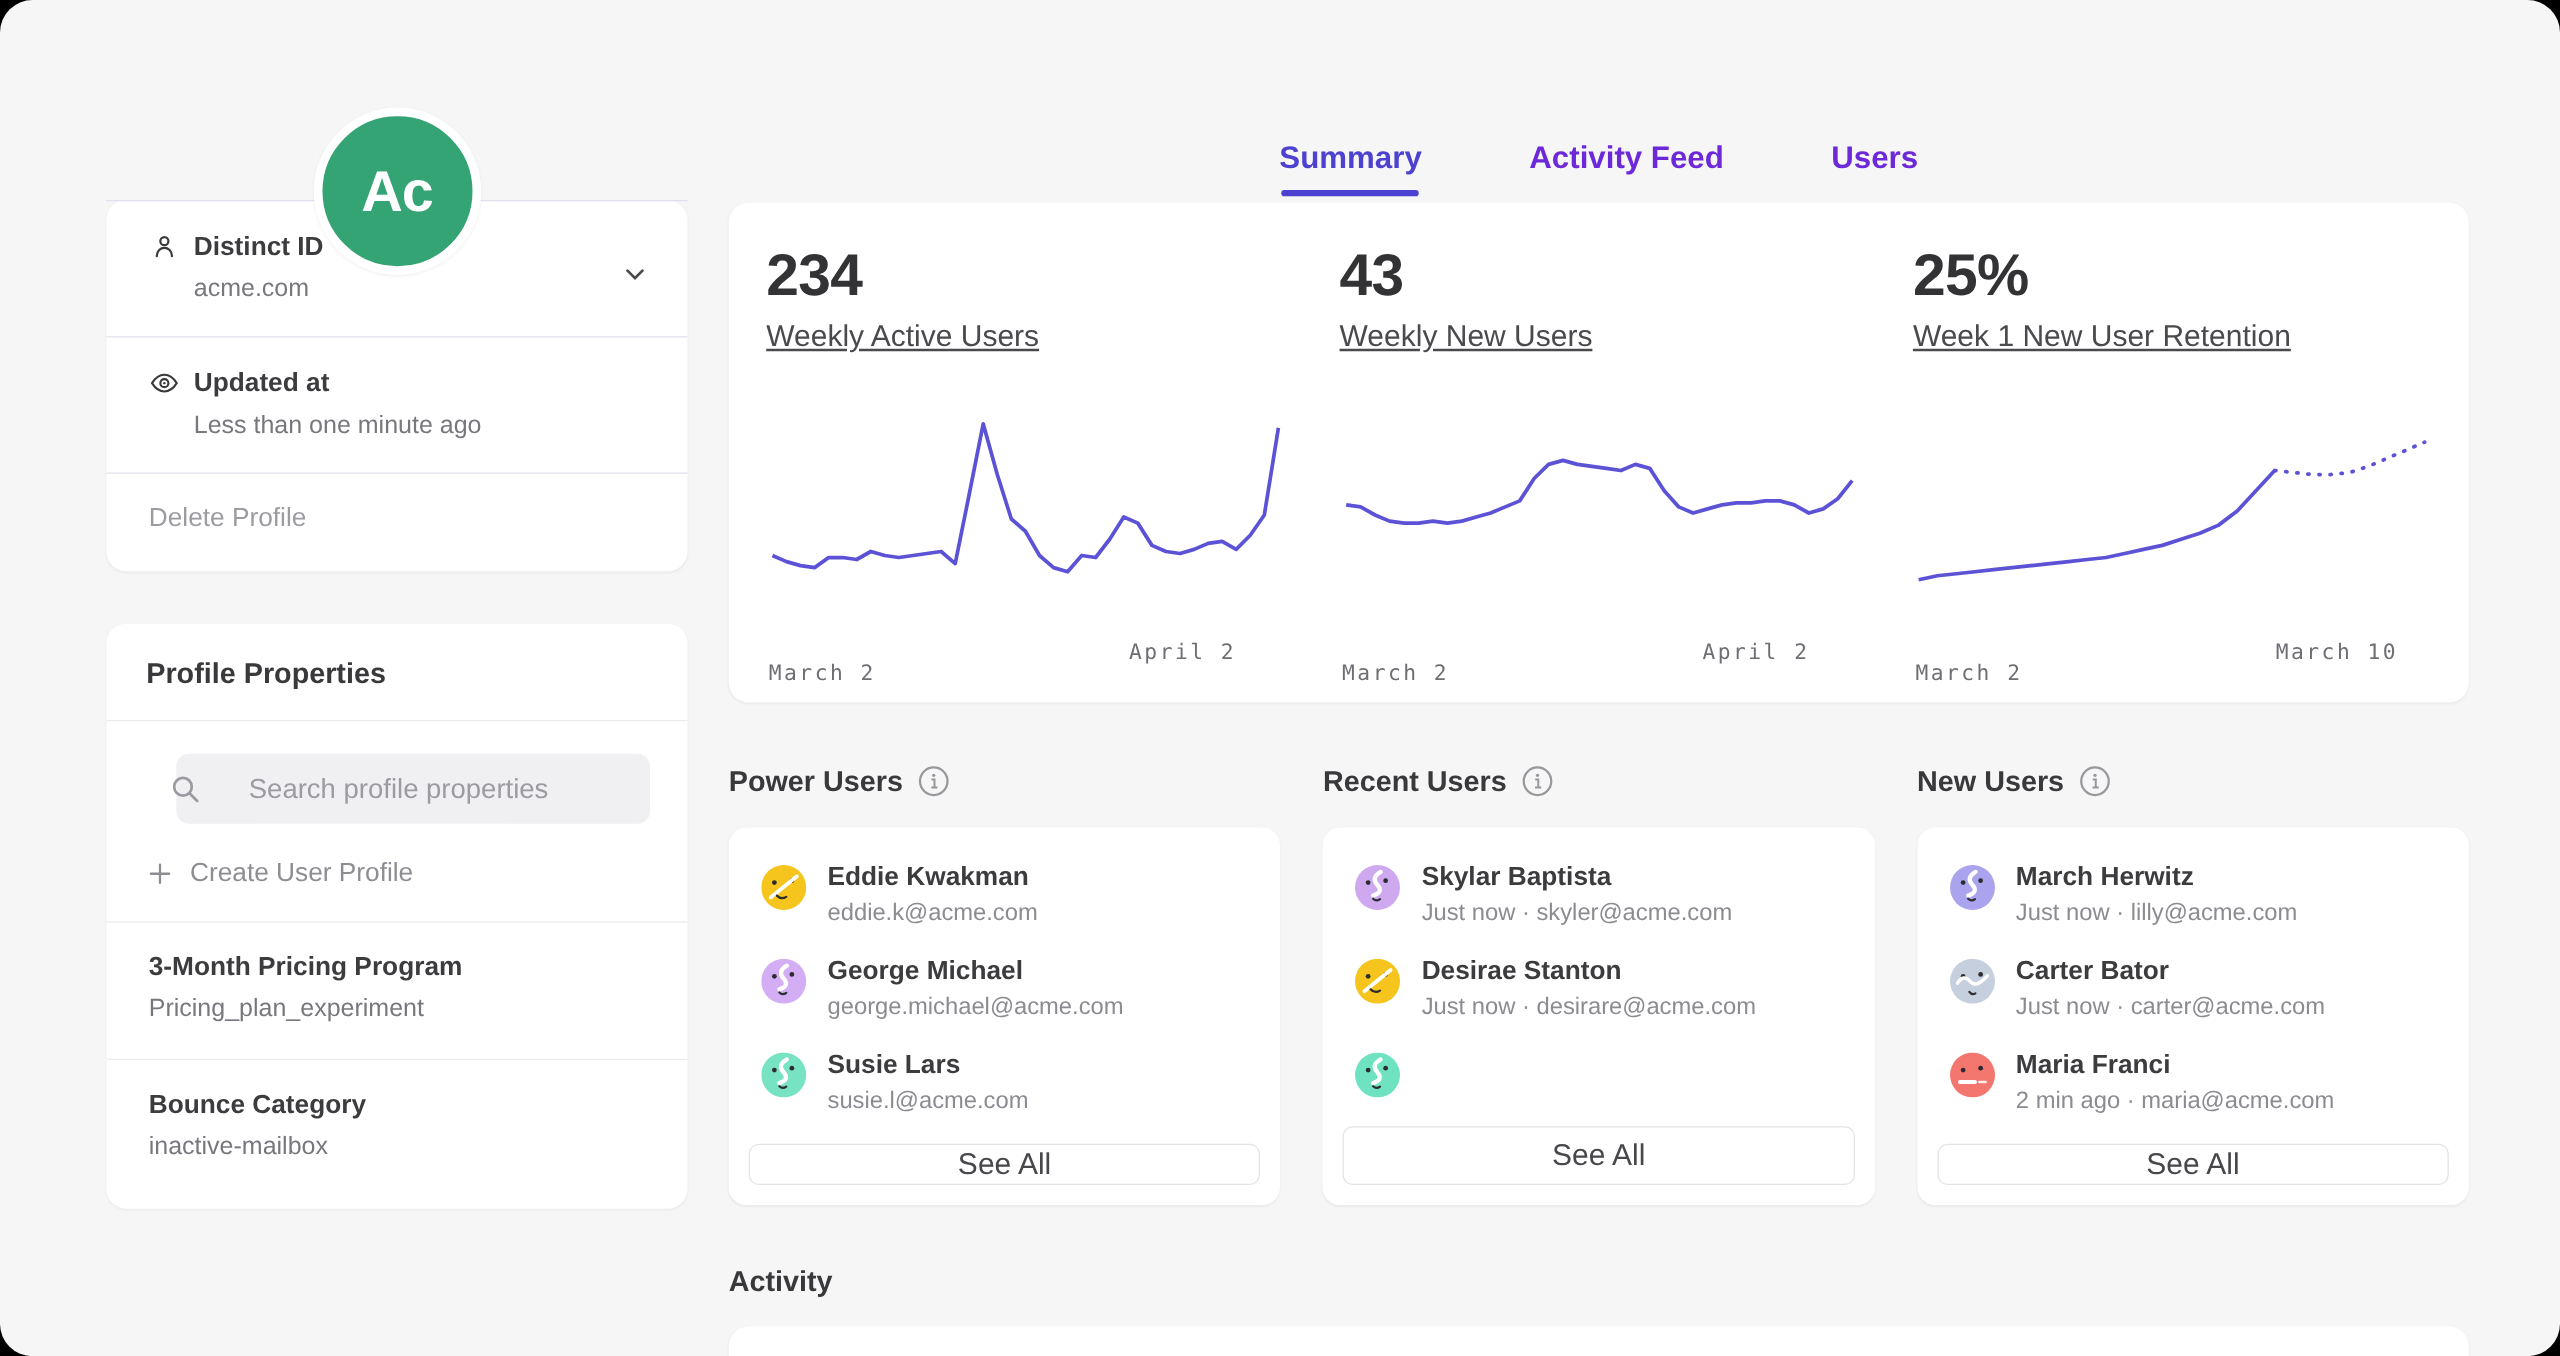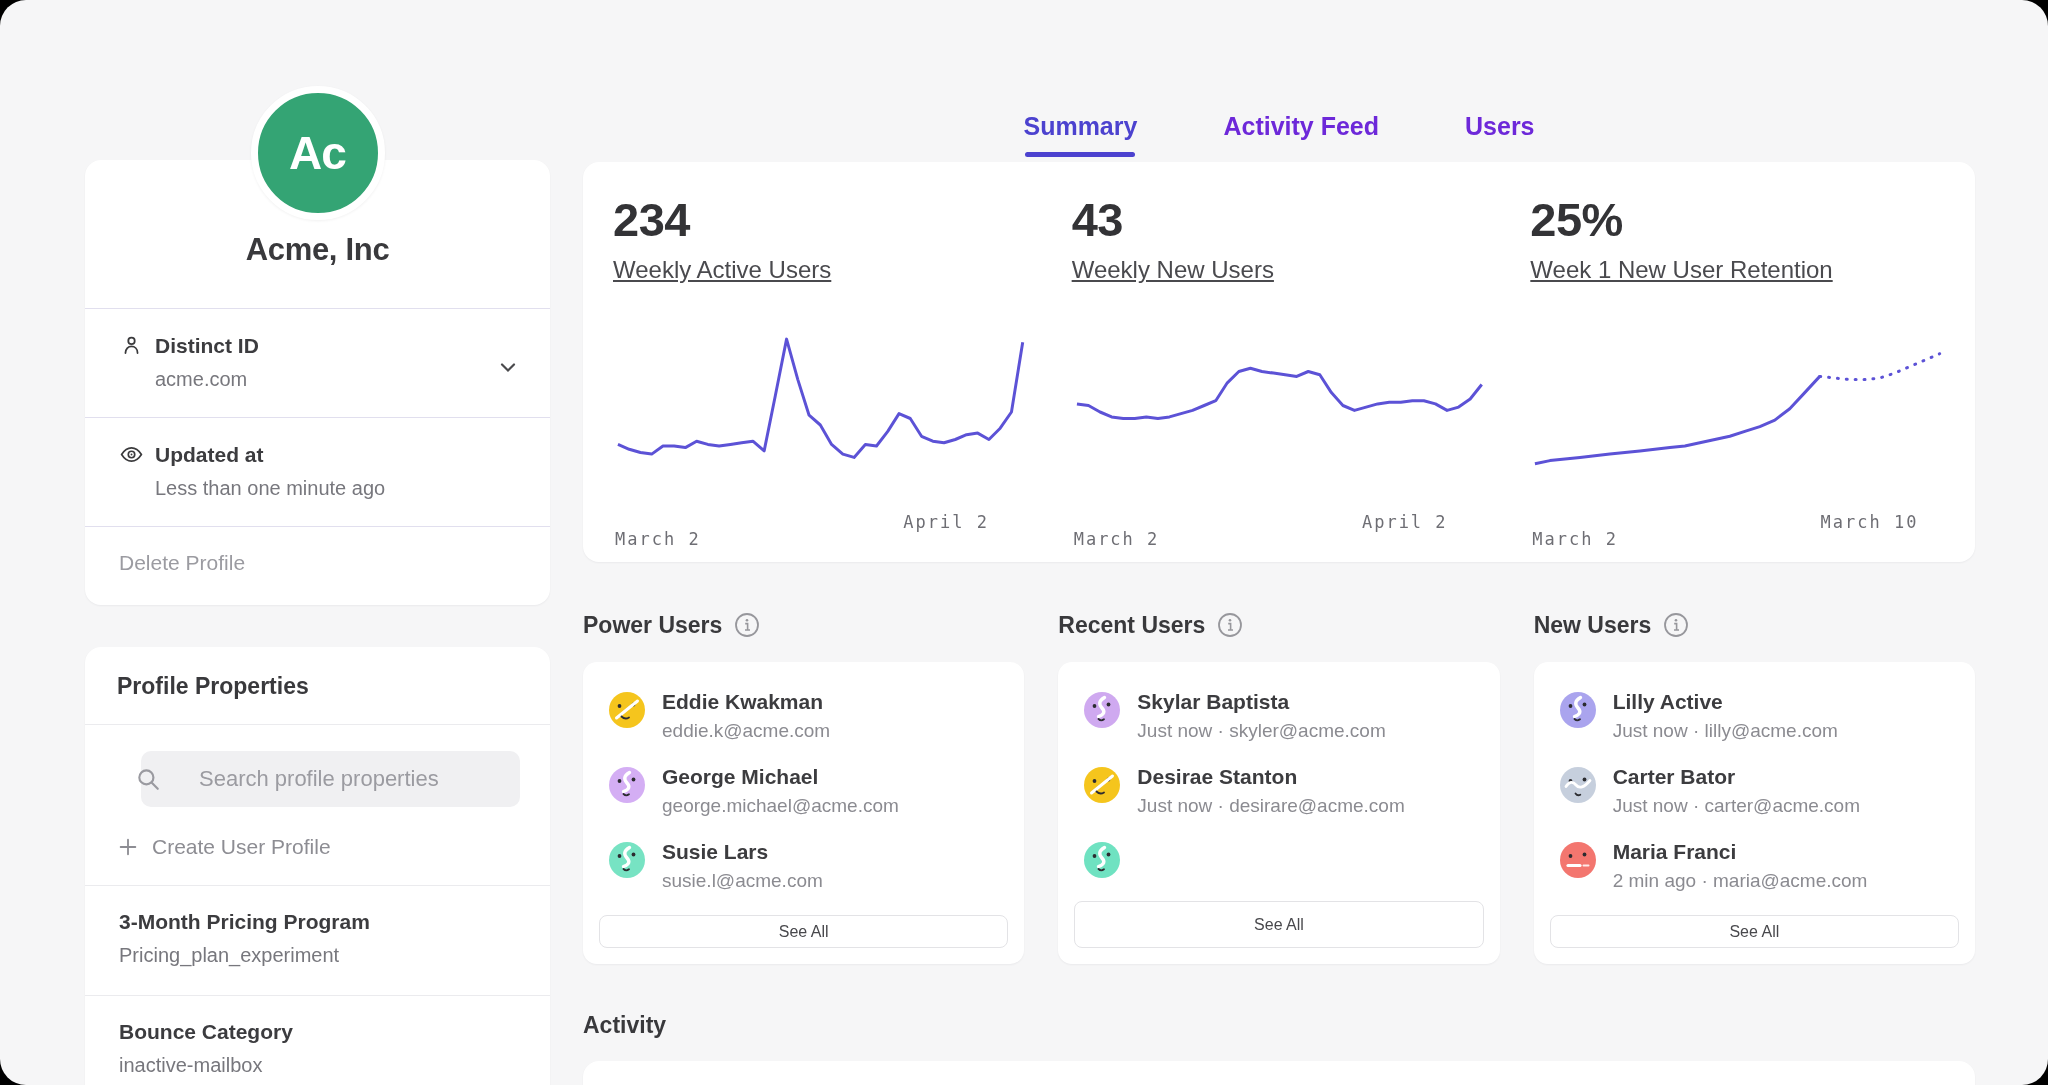--- a/index.html
+++ b/index.html
@@ -77,40 +77,37 @@
   .section-title { font-size:23px; font-weight:700; color:#39393c; }
   .info-icon { width:26px; height:26px; display:inline-flex; cursor:pointer; }
   .user-card { margin-top:20px; border-radius:14px; background:#fff; box-shadow:0 1px 2px rgba(20,20,43,.05); padding:28px 16px 16px; height:302px; display:flex; flex-direction:column; }
   .user-rows { flex:1; padding:0 10px; }
   .user-row { display:flex; align-items:flex-start; gap:17px; margin-bottom:23px; cursor:pointer; }
   .user-avatar { width:36px; height:36px; flex:0 0 auto; margin-top:2px; }
   .user-name { font-size:21px; font-weight:700; color:#3c3c3f; }
   .user-sub { margin-top:6px; font-size:19px; color:#8b8b91; }
   .see-all {
     height:48px; border:1px solid #e3e3e6; background:#fff; border-radius:8px;
-    font-size:16px; color:#48484c; cursor:pointer; font-family:"Liberation Sans", sans-serif;
+    font-size:24px; color:#48484c; cursor:pointer; font-family:"Liberation Sans", sans-serif;
   }
 
   .activity-title { margin-top:48px; font-size:23px; font-weight:700; color:#39393c; }
   .activity-card { margin-top:22px; border-radius:16px; padding:40px 30px; height:260px; }
 </style>
 </head>
 <body>
 
 <div id="app">
 
   <aside class="sidebar">
     <div class="avatar-big" id="company-avatar" style="background: rgb(52, 164, 116);">
       <span>Ac</span>
     </div>
 
     <div class="card profile-card">
-      <div class="profile-title-wrap">
-        <div class="profile-title">Acme, Inc</div>
-      </div>
       <div class="divider"></div>
 
       <div class="field-row">
         <div class="field-head">
           <svg viewBox="0 0 24 24" fill="none" stroke="#3a3a3c" stroke-width="1.7">
             <circle cx="12" cy="7.6" r="3.1"></circle>
             <path d="M6.2 19.2 c0-4.2 2.8-6.4 5.8-6.4 s5.8 2.2 5.8 6.4" stroke-linecap="round"></path>
           </svg>
           <span class="field-label">Distinct ID</span>
         </div>
@@ -349,21 +346,21 @@
       <div class="user-rows">
   <div class="user-row">
     <span class="user-avatar"><svg viewBox="0 0 36 36" width="36" height="36">
                     <circle cx="18" cy="18" r="18" fill="#aaa4ee"></circle>
                     <circle cx="10.5" cy="14" r="1.9" fill="#2c2c30"></circle>
                     <circle cx="24.5" cy="12.5" r="1.9" fill="#2c2c30"></circle>
                     <path d="M20.5 5.5 q-8 4.5 -2.5 10.5 q5 5.5 -3.5 8.5" stroke="#fff" stroke-width="3.4" fill="none" stroke-linecap="round"></path>
                     <path d="M14.5 27 q2.5 2.5 5.5 .3" stroke="#2c2c30" stroke-width="1.8" fill="none" stroke-linecap="round"></path>
                   </svg></span>
     <div class="user-info">
-      <div class="user-name">Lilly Active</div>
+      <div class="user-name">March Herwitz</div>
       <div class="user-sub">Just now · lilly@acme.com</div>
     </div>
   </div>
 
   <div class="user-row">
     <span class="user-avatar"><svg viewBox="0 0 36 36" width="36" height="36">
                     <circle cx="18" cy="18" r="18" fill="#c6cfdd"></circle>
                     <circle cx="10.5" cy="14" r="1.9" fill="#2c2c30"></circle>
                     <circle cx="24.5" cy="12.5" r="1.9" fill="#2c2c30"></circle>
                     <path d="M6 19.5 q5 -7.5 10 -1.5 q5 6 14 -4.5" stroke="#fff" stroke-width="2.8" fill="none" stroke-linecap="round"></path>

